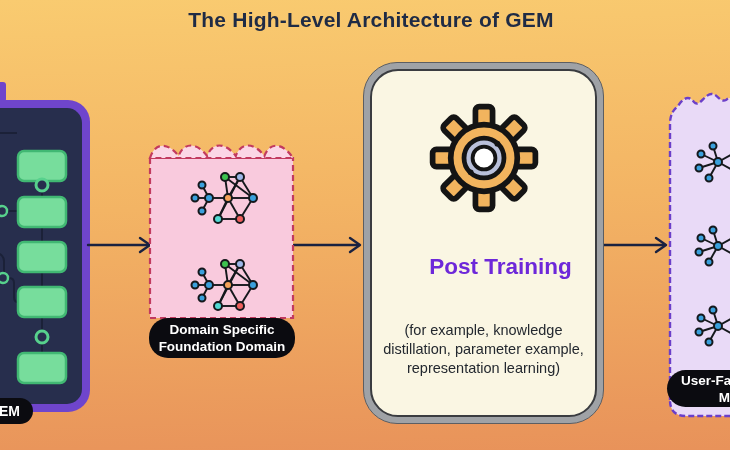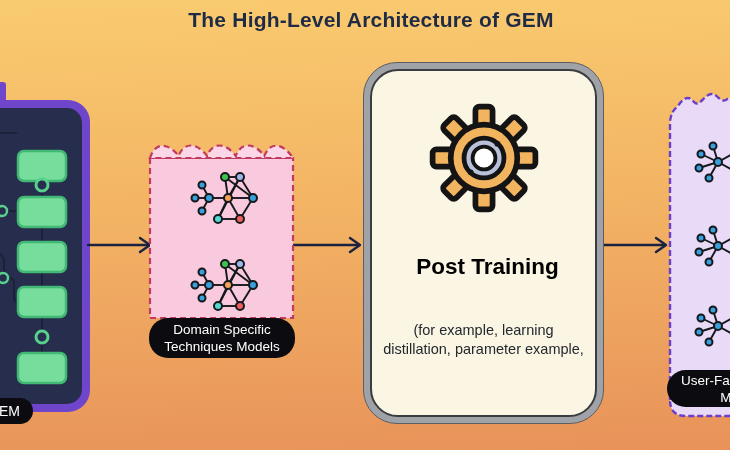--- a/index.html
+++ b/index.html
@@ -8,21 +8,21 @@
     background:linear-gradient(178deg,#f9cb70 0%,#f3b464 45%,#e8925a 100%);
     font-family:"Liberation Sans",sans-serif;
   }
   .diagram-title{
     position:absolute;top:8px;left:0;width:730px;text-align:center;
     font-size:21px;font-weight:700;color:#1f2b45;letter-spacing:.2px;margin-left:6px;
   }
   .overlay{position:absolute;left:0;top:0;}
   .pill{
     position:absolute;background:#0b0b10;color:#ffffff;border-radius:19px;
-    font-weight:400;box-sizing:border-box;
+    font-weight:700;box-sizing:border-box;
   }
   .pill-gem{
     left:-46px;top:398px;width:79px;height:26px;line-height:26px;
     text-align:right;padding-right:13px;font-size:14px;
   }
   .pill-domain{
     left:149px;top:318px;width:146px;height:40px;font-size:13.5px;
     line-height:17.5px;display:flex;flex-direction:column;justify-content:center;
     text-align:center;
   }
@@ -36,22 +36,22 @@
     position:absolute;left:363px;top:62px;width:241px;height:362px;
     background:#9fa2a6;border:1px solid #5c5e62;border-radius:34px;
     padding:6px;box-sizing:border-box;
   }
   .post-inner{
     width:100%;height:100%;background:#faf6e3;border:2px solid #3a3c40;
     border-radius:28px;position:relative;box-sizing:border-box;
   }
   .gear-wrap{position:absolute;top:28px;left:50%;transform:translateX(-50%);}
   .post-heading{
-    position:absolute;top:182px;left:4px;width:100%;text-align:center;
-    font-size:22.5px;line-height:28px;font-weight:600;color:#000000;
+    position:absolute;top:182px;left:17px;width:100%;text-align:center;
+    font-size:22.5px;line-height:28px;font-weight:600;color:#6d28d9;
   }
   .post-example{
     position:absolute;top:250px;left:0;width:100%;text-align:center;
     font-size:14.5px;line-height:19px;font-weight:500;color:#23282f;
   }
 </style>
 </head>
 <body>
 
 <div class="stage">
@@ -248,31 +248,32 @@
           <circle r="21" fill="#b9c0da" stroke="#141414" stroke-width="5"></circle>
           <circle r="12" fill="#ffffff" stroke="#141414" stroke-width="4"></circle>
           <circle cx="14" cy="-15" r="3" fill="#141414"></circle>
           <circle cx="-14" cy="15" r="3" fill="#141414"></circle>
         </svg>
       </div>
       <div class="post-heading">
         <span>Post Training</span><br>
       </div>
       <div class="post-example">
-        <span>(for example, learning</span><br>
+        <span>(for example, knowledge</span><br>
         <span>distillation, parameter example,</span><br>
+        <span>representation learning)</span>
       </div>
     </div>
   </div>
 
   <div class="pill pill-gem">GEM</div>
 
   <div class="pill pill-domain">
     <span>Domain Specific</span>
-    <span>Techniques Models</span>
+    <span>Foundation Domain</span>
   </div>
 
   <div class="pill pill-user">
     <span class="l1">User-Facing</span>
     <span class="l2">Models</span>
   </div>
 
 </div>
 
 </body></html>

